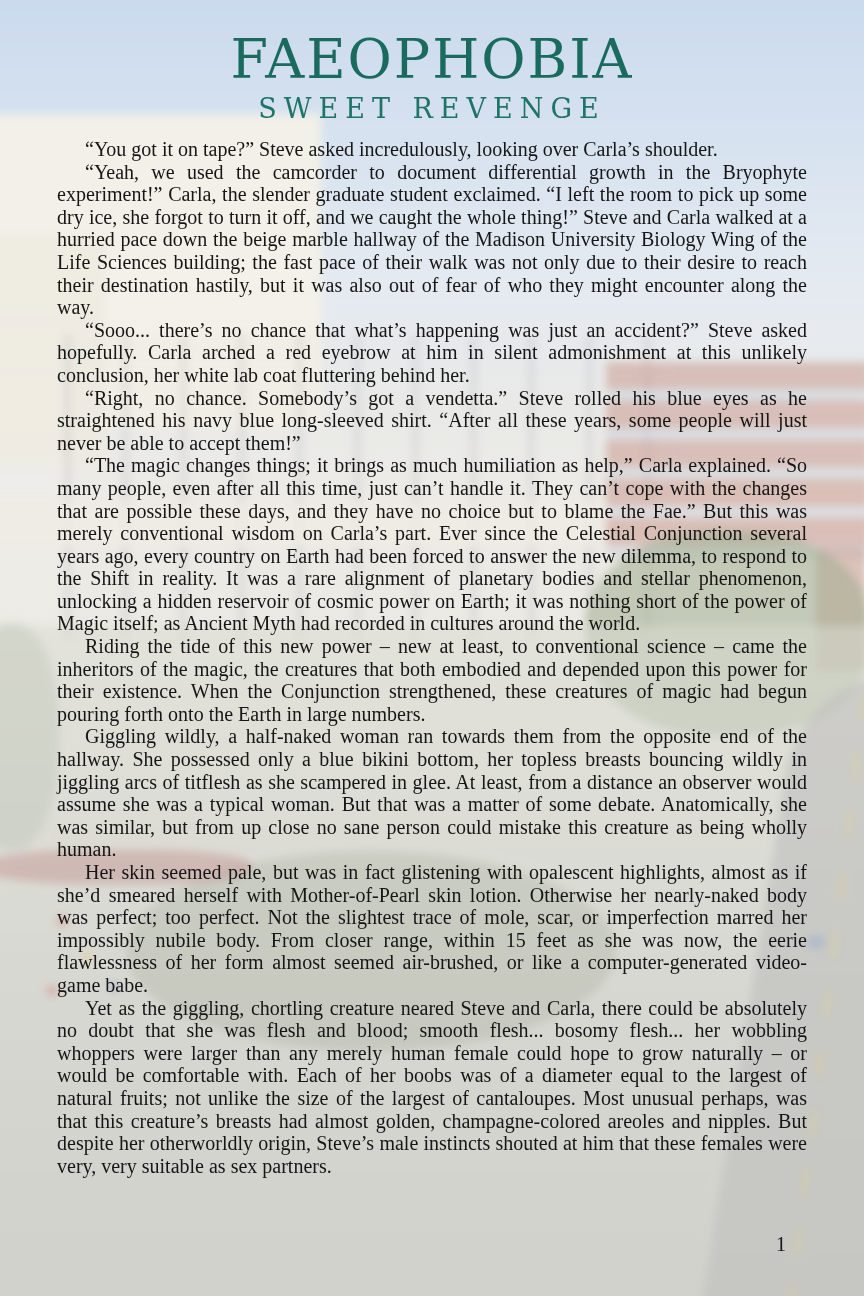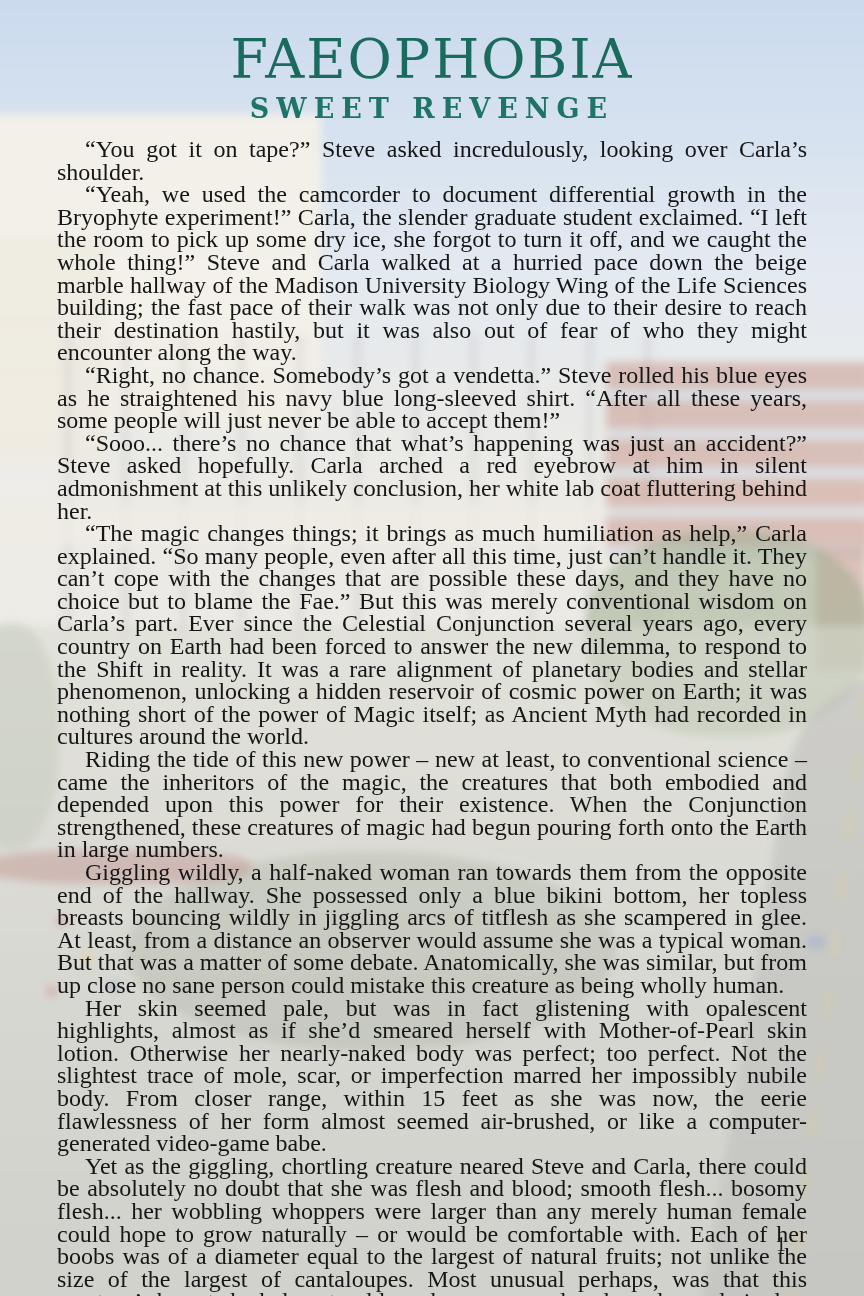--- a/index.html
+++ b/index.html
@@ -40,27 +40,27 @@
   .speck-car    { left:820px; top:950px;  width:20px; height:12px; background:#5a79b0; }
   .wash { position:absolute; inset:0; background:rgba(255,255,255,.38); z-index:1; }
 
   
   .content { position:absolute; left:57px; top:0; width:750px; z-index:2; }
   .title {
     margin:30px 0 0; text-align:center; font-family:"DejaVu Serif",serif; font-weight:normal;
     font-size:54px; line-height:60px; letter-spacing:2px; color:#1a6b5e;
   }
   .subtitle {
-    margin:4px 0 0; text-align:center; font-family:"DejaVu Serif",serif; font-weight:bold;
+    margin:4px 0 0; text-align:center; font-family:"DejaVu Serif",serif; font-weight:normal;
     font-size:27px; line-height:30px; letter-spacing:7px; color:#1e7466;
   }
   .story { margin-top:14px; }
   .story p {
     margin:0; text-align:justify; text-indent:28px;
-    font-size:24px; line-height:22.6px; color:#161616;
+    font-size:20px; line-height:22.6px; color:#161616;
   }
   .page-number {
     position:absolute; left:776px; top:1233px; z-index:3;
     font-size:20px; color:#161616;
   }
 </style>
 </head>
 <body>
 
 <div class="page">
@@ -88,22 +88,22 @@
   </div>
   <div class="wash"></div>
 
   <div class="content">
     <h1 class="title">FAEOPHOBIA</h1>
     <h2 class="subtitle">SWEET REVENGE</h2>
 
     <div class="story">
       <p>“You got it on tape?” Steve asked incredulously, looking over Carla’s shoulder.</p>
       <p>“Yeah, we used the camcorder to document differential growth in the Bryophyte experiment!” Carla, the slender graduate student exclaimed. “I left the room to pick up some dry ice, she forgot to turn it off, and we caught the whole thing!” Steve and Carla walked at a hurried pace down the beige marble hallway of the Madison University Biology Wing of the Life Sciences building; the fast pace of their walk was not only due to their desire to reach their destination hastily, but it was also out of fear of who they might encounter along the way.</p>
+      <p>“Sooo... there’s no chance that what’s happening was just an accident?” Steve asked hopefully. Carla arched a red eyebrow at him in silent admonishment at this unlikely conclusion, her white lab coat fluttering behind her.</p>
       <p>“Right, no chance. Somebody’s got a vendetta.” Steve rolled his blue eyes as he straightened his navy blue long-sleeved shirt. “After all these years, some people will just never be able to accept them!”</p>
-      <p>“Sooo... there’s no chance that what’s happening was just an accident?” Steve asked hopefully. Carla arched a red eyebrow at him in silent admonishment at this unlikely conclusion, her white lab coat fluttering behind her.</p>
       <p>“The magic changes things; it brings as much humiliation as help,” Carla explained. “So many people, even after all this time, just can’t handle it. They can’t cope with the changes that are possible these days, and they have no choice but to blame the Fae.” But this was merely conventional wisdom on Carla’s part. Ever since the Celestial Conjunction several years ago, every country on Earth had been forced to answer the new dilemma, to respond to the Shift in reality. It was a rare alignment of planetary bodies and stellar phenomenon, unlocking a hidden reservoir of cosmic power on Earth; it was nothing short of the power of Magic itself; as Ancient Myth had recorded in cultures around the world.</p>
       <p>Riding the tide of this new power – new at least, to conventional science – came the inheritors of the magic, the creatures that both embodied and depended upon this power for their existence. When the Conjunction strengthened, these creatures of magic had begun pouring forth onto the Earth in large numbers.</p>
       <p>Giggling wildly, a half-naked woman ran towards them from the opposite end of the hallway. She possessed only a blue bikini bottom, her topless breasts bouncing wildly in jiggling arcs of titflesh as she scampered in glee. At least, from a distance an observer would assume she was a typical woman. But that was a matter of some debate. Anatomically, she was similar, but from up close no sane person could mistake this creature as being wholly human.</p>
       <p>Her skin seemed pale, but was in fact glistening with opalescent highlights, almost as if she’d smeared herself with Mother-of-Pearl skin lotion. Otherwise her nearly-naked body was perfect; too perfect. Not the slightest trace of mole, scar, or imperfection marred her impossibly nubile body. From closer range, within 15 feet as she was now, the eerie flawlessness of her form almost seemed air-brushed, or like a computer-generated video-game babe.</p>
       <p>Yet as the giggling, chortling creature neared Steve and Carla, there could be absolutely no doubt that she was flesh and blood; smooth flesh... bosomy flesh... her wobbling whoppers were larger than any merely human female could hope to grow naturally – or would be comfortable with. Each of her boobs was of a diameter equal to the largest of natural fruits; not unlike the size of the largest of cantaloupes. Most unusual perhaps, was that this creature’s breasts had almost golden, champagne-colored areoles and nipples. But despite her otherworldly origin, Steve’s male instincts shouted at him that these females were very, very suitable as sex partners.</p>
     </div>
   </div>
 
   <div class="page-number">1</div>
 </div>

